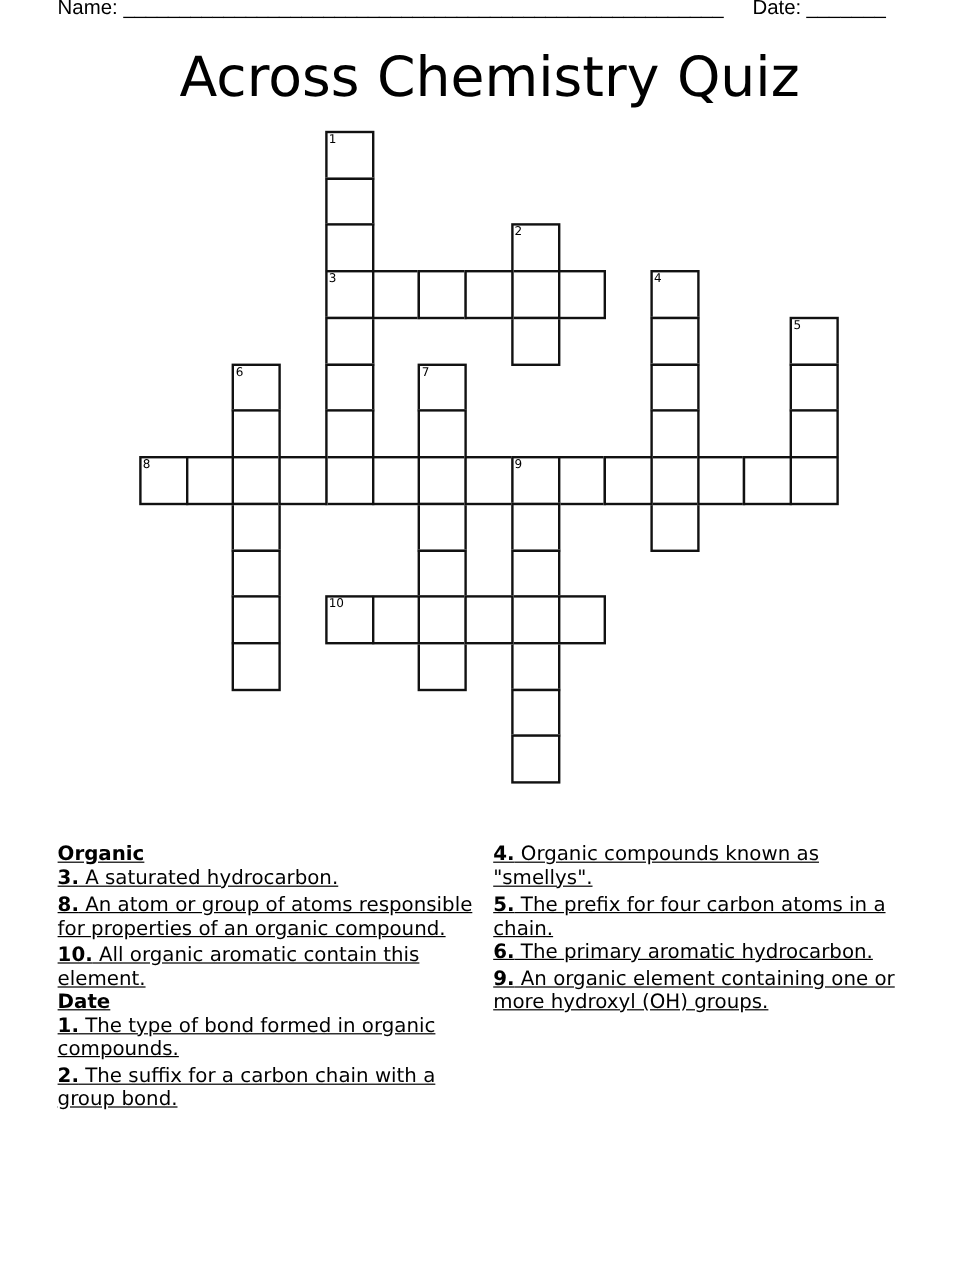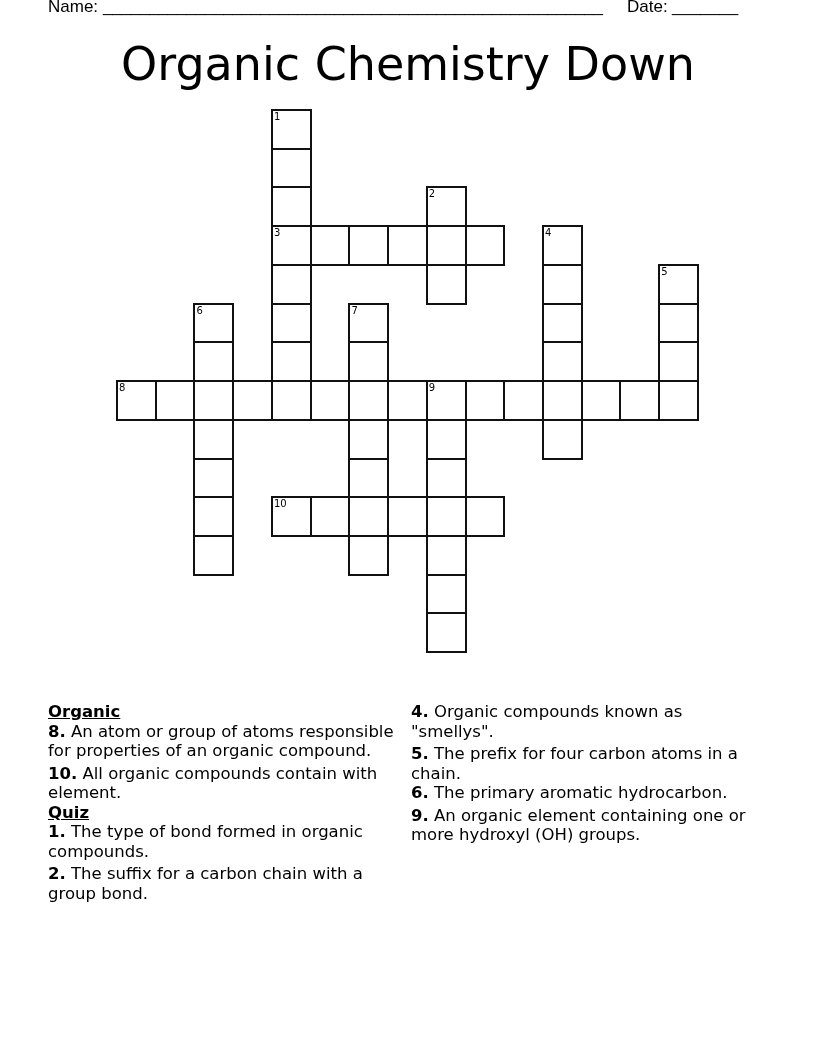--- a/index.html
+++ b/index.html
@@ -22,34 +22,34 @@
     position: absolute; top: 0px; left: 1px;
     font-family: "DejaVu Sans", sans-serif; font-size: 10px; line-height: 12px;
   }
   .clues {
     position: absolute; top: 702px; font-family: "DejaVu Sans", sans-serif;
     font-size: 16.5px; line-height: 19.5px;
   }
   .clues.left { left: 48px; width: 350px; }
   .clues.right { left: 411px; width: 345px; }
   .clue-heading { font-weight: bold; text-decoration: underline; margin: 0; }
-  .clue { margin: 0 0 3px 0; }
+  .clue { margin: 0 0 3px 0; text-decoration: underline; }
   .clue b { font-weight: bold; }
 </style>
 </head>
 <body>
 
 <div class="header-line">
   <span style="left:0">Name:</span>
   <span style="left:55px; letter-spacing:-0.2px;">______________________________________________________</span>
   <span style="left:579px">Date:</span>
   <span style="left:624px">_______</span>
 </div>
 
-<div class="title">Organic Chemistry Down</div>
+<div class="title">Across Chemistry Quiz</div>
 
 <div class="grid" id="grid">
     <div class="cell" style="left: 270.92px; top: 109px;">
       <span class="num">1</span>
     </div>
     <div class="cell" style="left: 270.92px; top: 147.73px;"></div>
     <div class="cell" style="left: 270.92px; top: 186.46px;"></div>
     <div class="cell" style="left: 270.92px; top: 225.19px;">
       <span class="num">3</span>
     </div>
@@ -121,23 +121,24 @@
     <div class="cell" style="left: 270.92px; top: 496.3px;">
       <span class="num">10</span>
     </div>
     <div class="cell" style="left: 309.65px; top: 496.3px;"></div>
     <div class="cell" style="left: 387.11px; top: 496.3px;"></div>
     <div class="cell" style="left: 464.57px; top: 496.3px;"></div>
   </div>
 
 <div class="clues left">
   <div class="clue-heading">Organic</div>
+  <div class="clue"><b>3.</b><span> A saturated hydrocarbon.</span></div>
   <div class="clue"><b>8.</b><span> An atom or group of atoms responsible for properties of an organic compound.</span></div>
-  <div class="clue" style="margin-bottom:0"><b>10.</b><span> All organic compounds contain with element.</span></div>
-  <div class="clue-heading">Quiz</div>
+  <div class="clue" style="margin-bottom:0"><b>10.</b><span> All organic aromatic contain this element.</span></div>
+  <div class="clue-heading">Date</div>
   <div class="clue"><b>1.</b><span> The type of bond formed in organic compounds.</span></div>
   <div class="clue"><b>2.</b><span> The suffix for a carbon chain with a group bond.</span></div>
 </div>
 
 <div class="clues right">
   <div class="clue"><b>4.</b><span> Organic compounds known as "smellys".</span></div>
   <div class="clue" style="margin-bottom:0"><b>5.</b><span> The prefix for four carbon atoms in a chain.</span></div>
   <div class="clue"><b>6.</b><span> The primary aromatic hydrocarbon.</span></div>
   <div class="clue"><b>9.</b><span> An organic element containing one or more hydroxyl (OH) groups.</span></div>
 </div>

